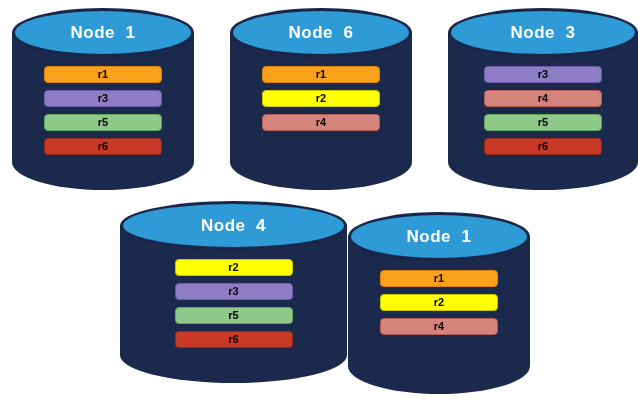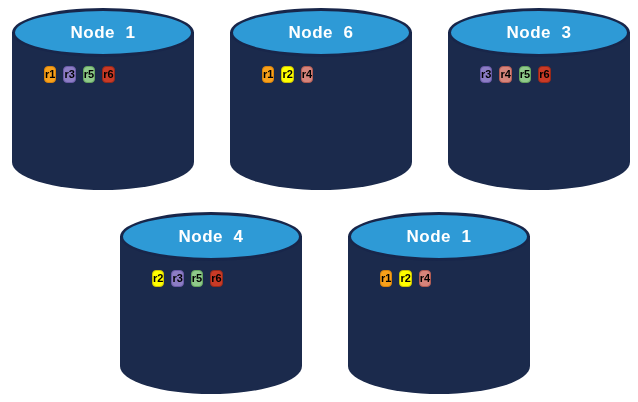--- a/index.html
+++ b/index.html
@@ -16,22 +16,22 @@
     overflow: hidden;
   }
   .node {
     position: absolute;
     width: 182px;
     height: 182px;
   }
   
   .pos-1 { left: 12px;  top: 8px;   }
   .pos-2 { left: 230px; top: 8px;   }
-  .pos-3 { left: 448px; top: 8px;   }
-  .pos-4 { left: 120px; top: 212px; }
+  .pos-3 { left: 448px; top: 8px; padding-left: 8px;   }
+  .pos-4 { left: 120px; top: 201px; padding-left: 45px; }
   .pos-5 { left: 348px; top: 212px; }
 
   .cyl-body {
     position: absolute;
     left: 0; right: 0;
     top: 24px; bottom: 0;
     background: var(--cyl-body, #1B2A4C);
     border-radius: 0 0 50% 50% / 0 0 28px 28px;
   }
   .cyl-top {
@@ -55,20 +55,21 @@
     white-space: pre;
     user-select: none;
   }
   .bars {
     position: absolute;
     left: 50%;
     transform: translateX(-50%);
     top: 58px;
     width: 118px;
     display: flex;
+    flex-direction: column;
     gap: 7px;
     z-index: 3;
   }
   .bar {
     height: 15px;
     box-sizing: content-box;
     border: 1px solid rgba(0,0,0,0.3);
     border-radius: 4px;
     display: flex;
     align-items: center;

